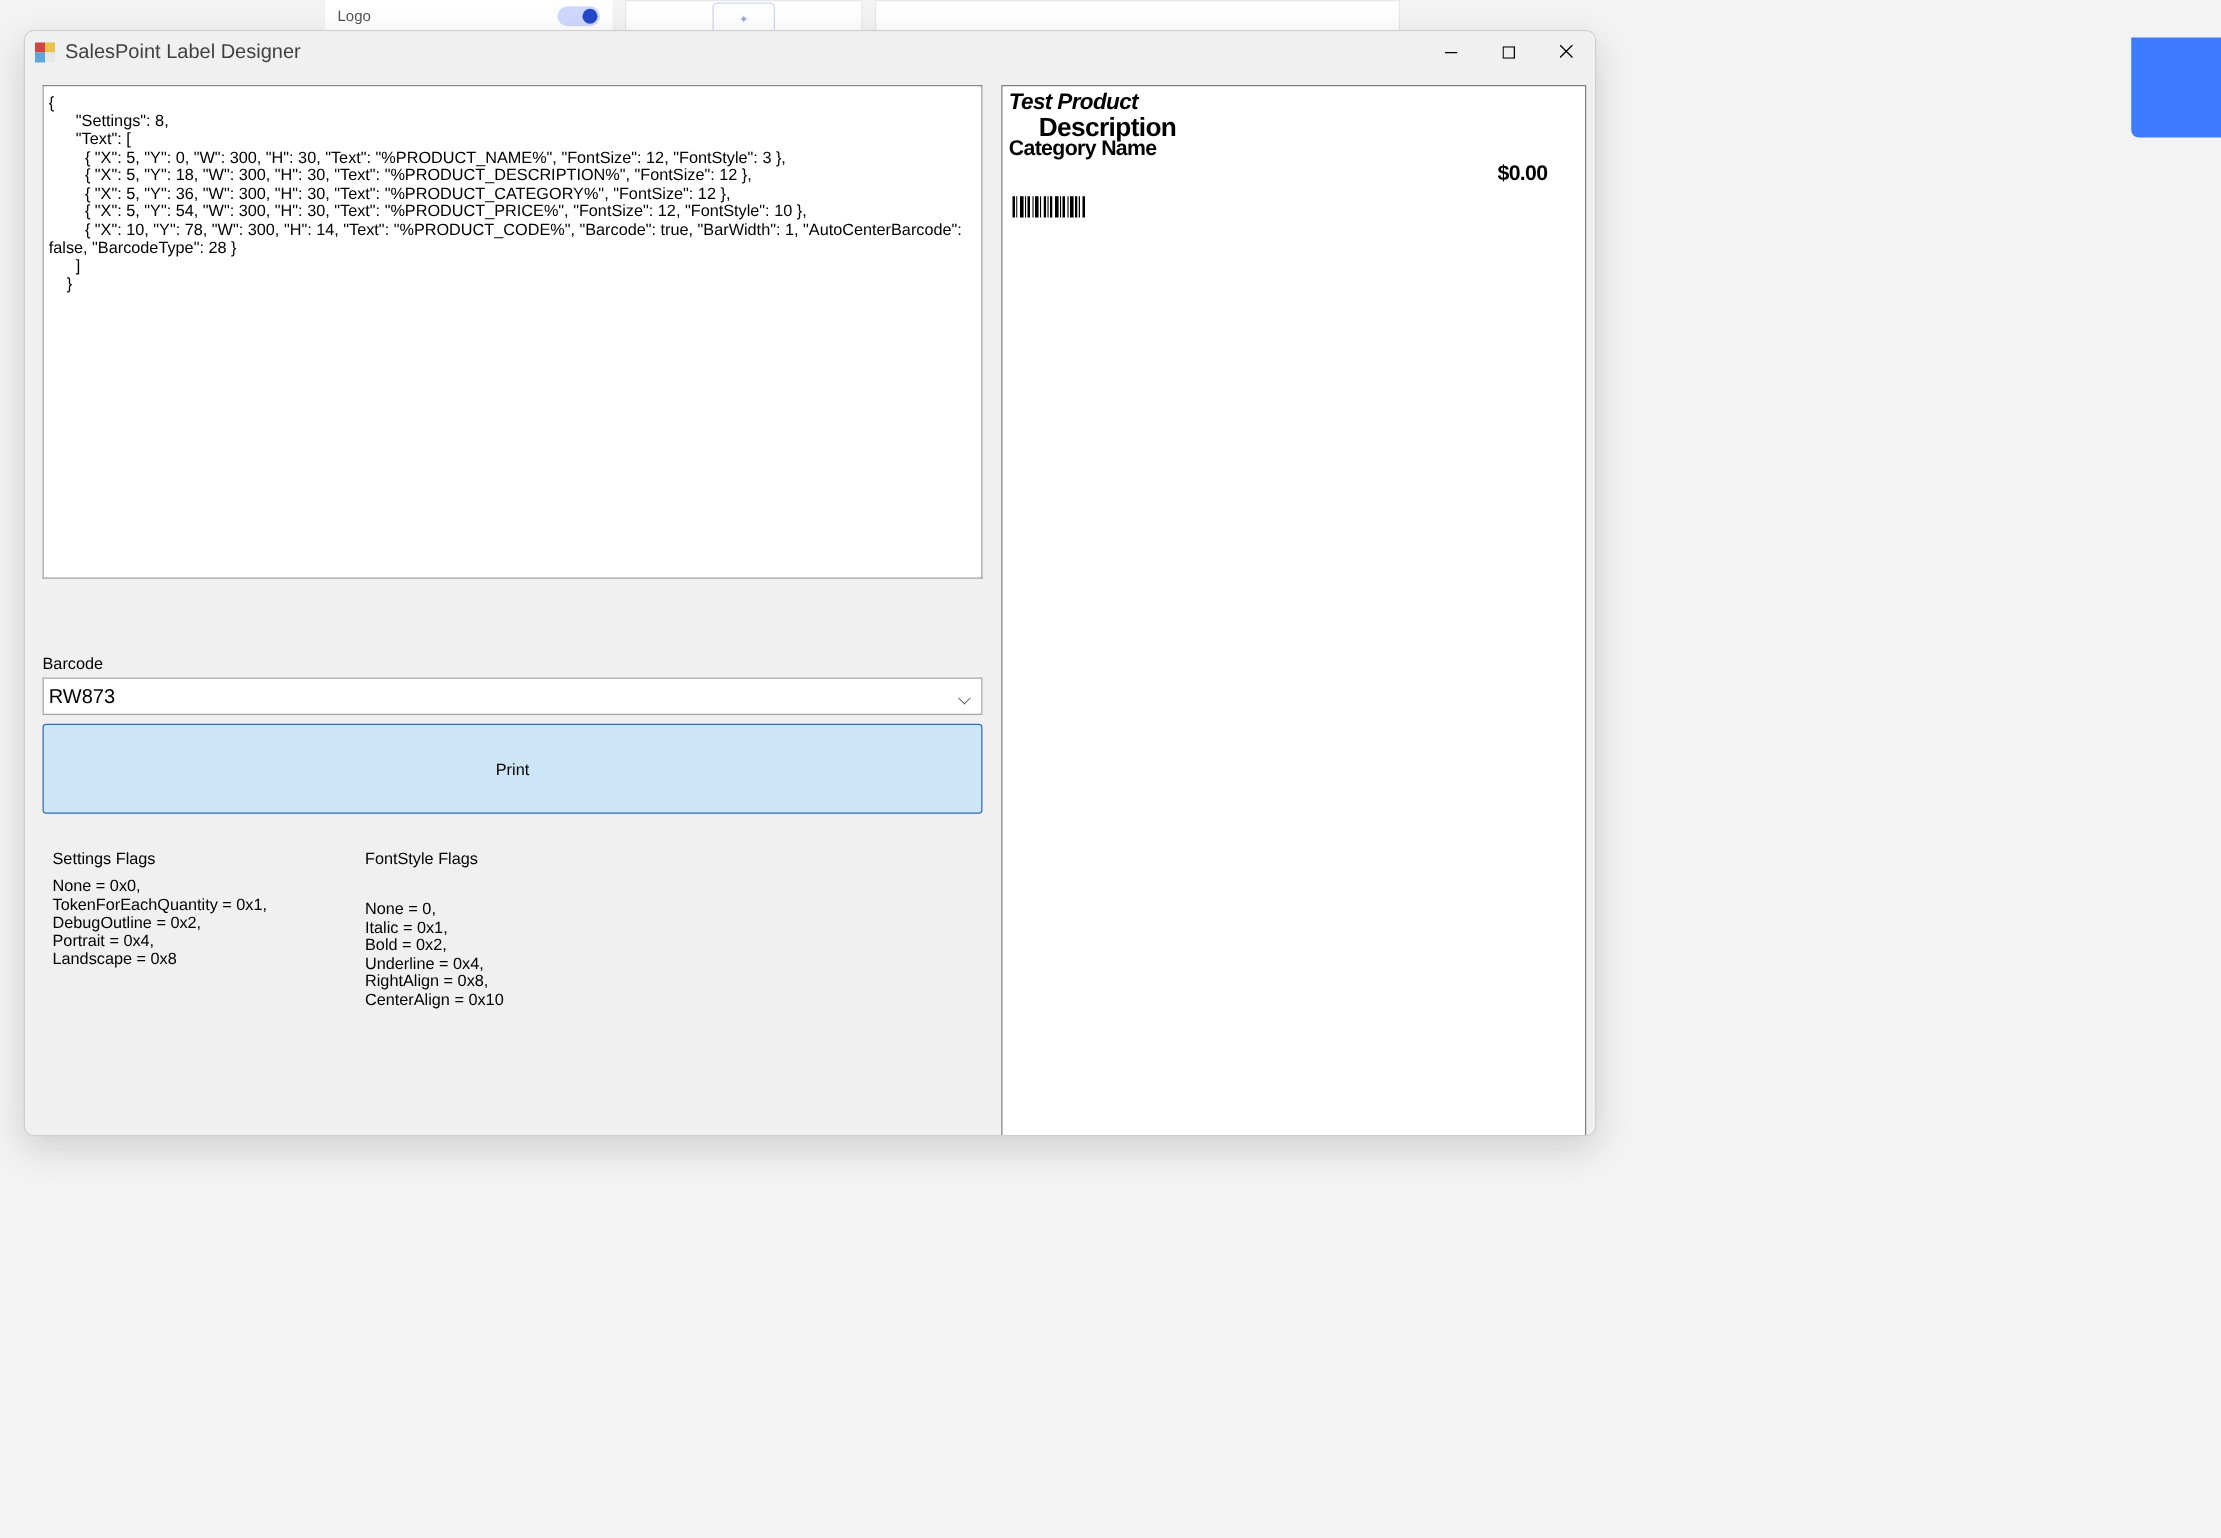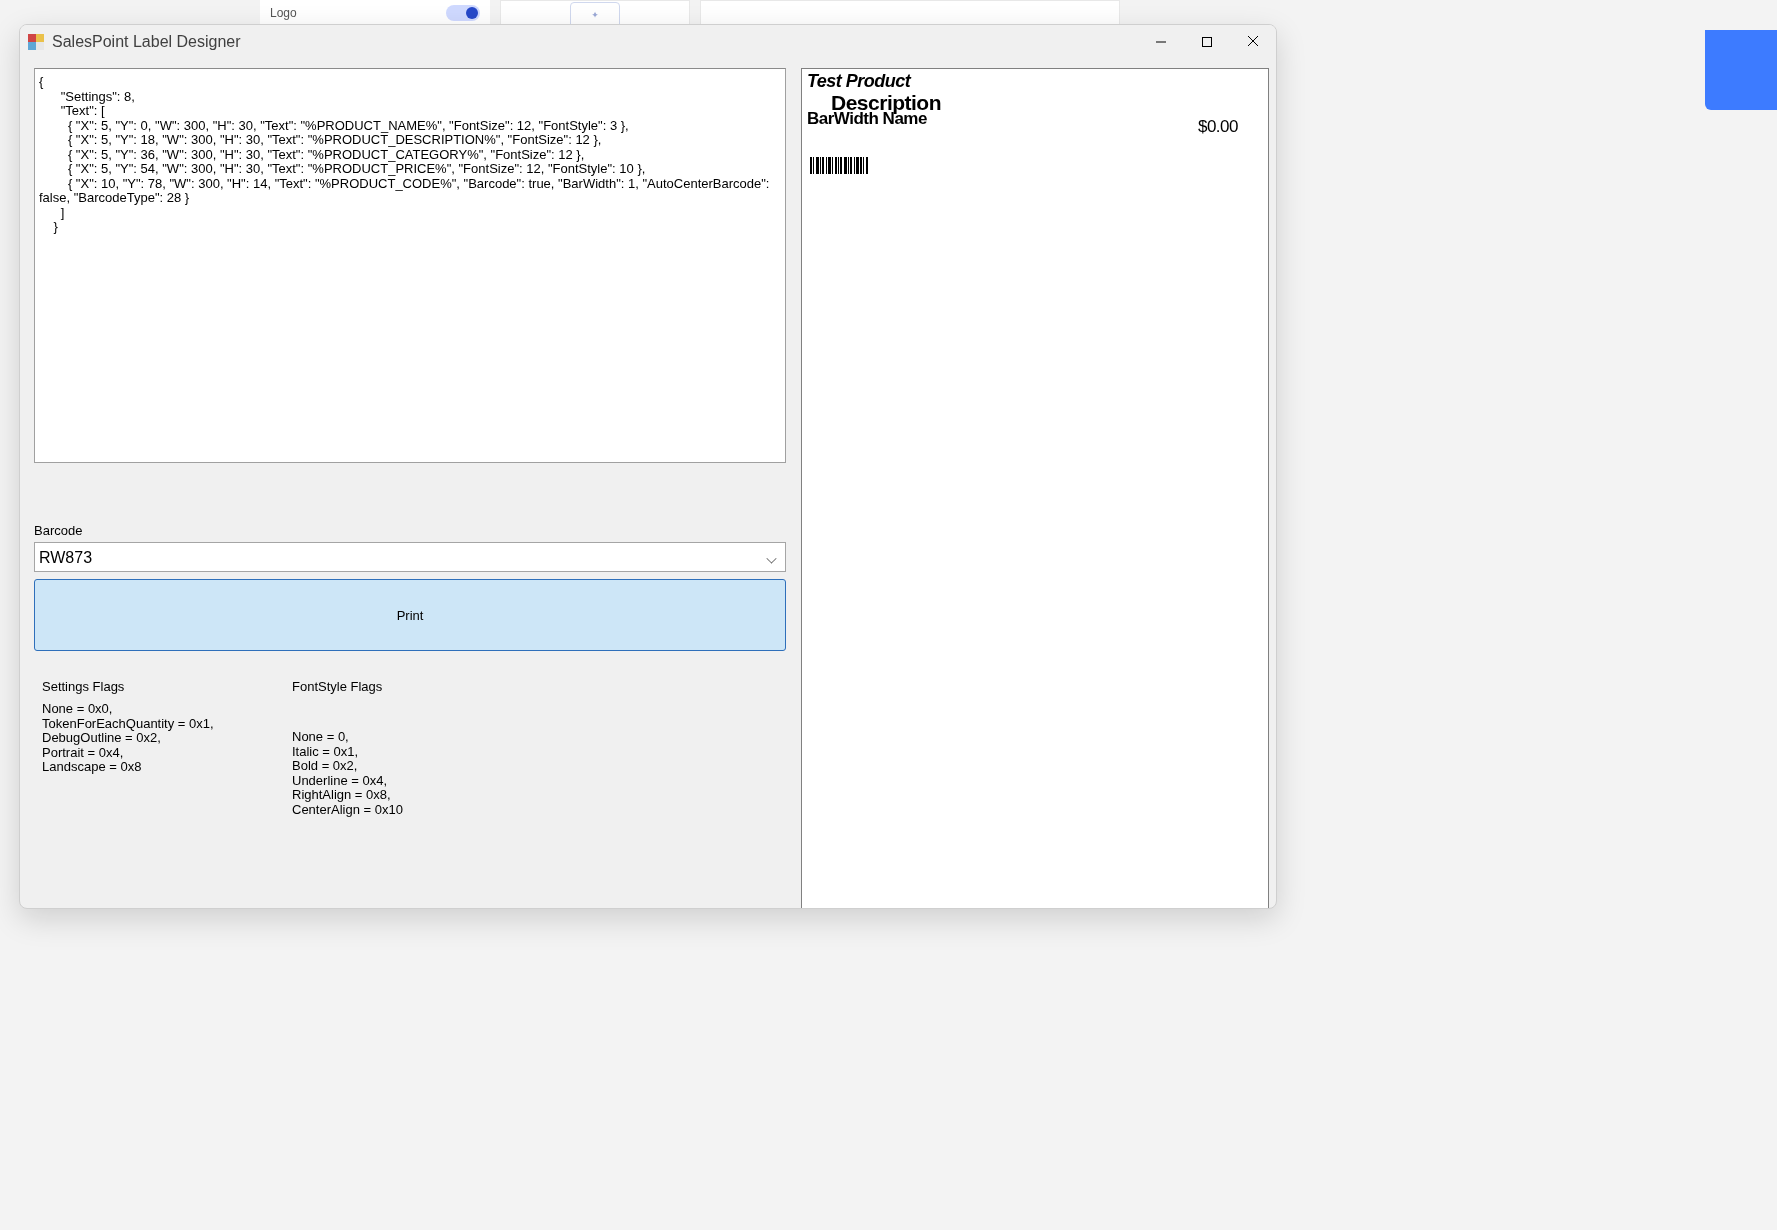--- a/index.html
+++ b/index.html
@@ -271,23 +271,23 @@
       position: absolute;
       left: 5px;
       top: 40px;
       font-size: 17px;
       font-weight: bold;
       letter-spacing: -0.5px;
     }
     .pv-price {
       position: absolute;
       right: 30px;
-      top: 48px;
+      top: 60px;
       font-size: 17px;
-      font-weight: normal;
+      font-weight: bold;
       letter-spacing: -0.5px;
     }
     .pv-barcode {
       position: absolute;
       left: 8px;
       top: 88px;
       height: 17px;
       display: flex;
       gap: 0;
     }
@@ -365,35 +365,35 @@
         <div class="flags-col" style="width:190px;">
           <div class="hdr">Settings Flags</div>
           <div class="body">None = 0x0,
 TokenForEachQuantity = 0x1,
 DebugOutline = 0x2,
 Portrait = 0x4,
 Landscape = 0x8</div>
         </div>
         <div class="flags-col">
           <div class="hdr">FontStyle Flags</div>
-          <div class="body" style="margin-top:36px;">None = 0,
+          <div class="body" style="margin-top:26px;">None = 0,
 Italic = 0x1,
 Bold = 0x2,
 Underline = 0x4,
 RightAlign = 0x8,
 CenterAlign = 0x10</div>
         </div>
       </div>
     </div>
 
     <div class="right-pane">
       <div class="preview">
         <div class="pv-name">Test Product</div>
         <div class="pv-desc">Description</div>
-        <div class="pv-cat">BarWidth Name</div>
+        <div class="pv-cat">Category Name</div>
         <div class="pv-price">$0.00</div>
         <div class="pv-barcode">
           <span style="width:2px"></span>
             <span style="width:1px;background:#fff"></span>
           <span style="width:1px"></span>
             <span style="width:2px;background:#fff"></span>
           <span style="width:3px"></span>
             <span style="width:1px;background:#fff"></span>
           <span style="width:1px"></span>
             <span style="width:1px;background:#fff"></span>

